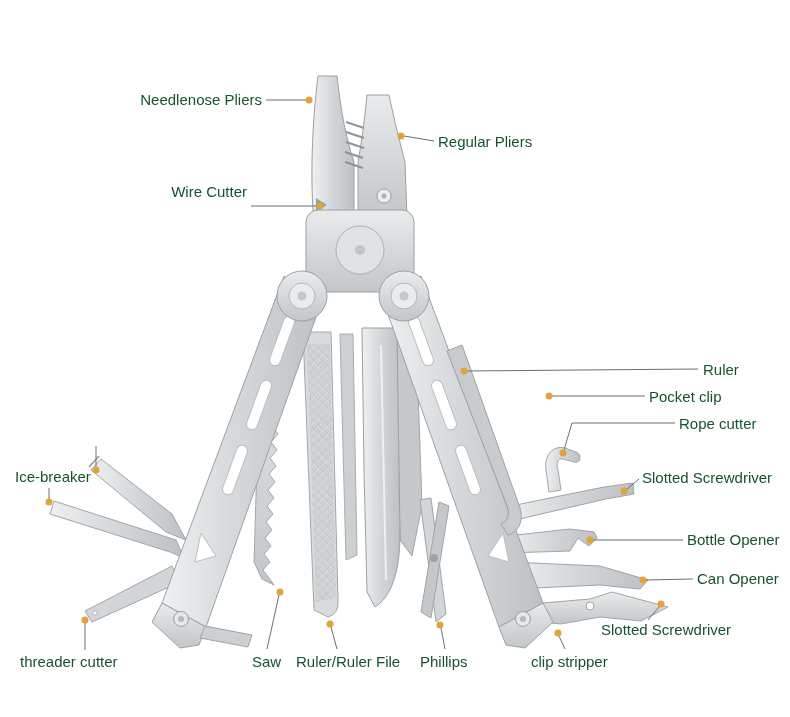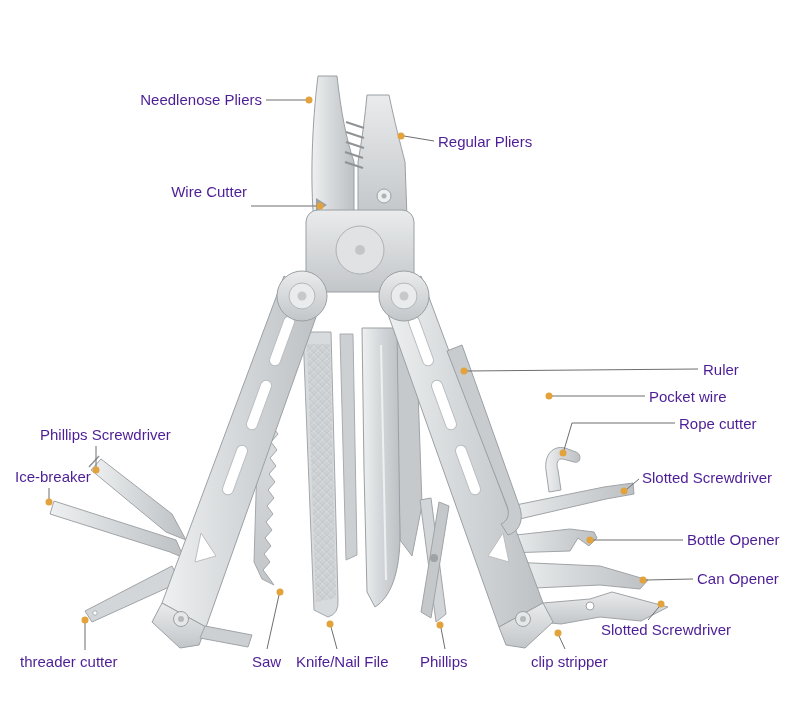--- a/index.html
+++ b/index.html
@@ -4,21 +4,21 @@
 <style>
   * { margin:0; padding:0; box-sizing:border-box; }
   html,body { background:#ffffff; }
   body { font-family:"Liberation Sans", sans-serif; }
   .stage { position:relative; width:790px; height:717px; background:#ffffff; overflow:hidden; }
   .layer { position:absolute; left:0; top:0; width:790px; height:717px; }
   .label {
     position:absolute;
     font-size:15px;
     line-height:18px;
-    color:#4c1d95;
+    color:#14532d;
     white-space:nowrap;
   }
   .lead { stroke:#6e6e6e; stroke-width:1; fill:none; }
   .dot { fill:#E2A23C; }
 </style>
 </head>
 <body>
 
 <div class="stage">
 
@@ -203,27 +203,26 @@
     <g>
       <line class="lead" x1="565" y1="649" x2="559" y2="636"></line>
         <circle class="dot" cx="558" cy="633" r="3.5"></circle>
     </g>
   </svg>
 
   <div class="label" style="right:528px; top:91px;">Needlenose Pliers</div>
   <div class="label" style="left:438px; top:133px;">Regular Pliers</div>
   <div class="label" style="right:543px; top:183px;">Wire Cutter</div>
   <div class="label" style="left:703px; top:361px;">Ruler</div>
-  <div class="label" style="left:649px; top:388px;">Pocket wire</div>
+  <div class="label" style="left:649px; top:388px;">Pocket clip</div>
   <div class="label" style="left:679px; top:415px;">Rope cutter</div>
   <div class="label" style="left:642px; top:469px;">Slotted Screwdriver</div>
   <div class="label" style="left:687px; top:531px;">Bottle Opener</div>
   <div class="label" style="left:697px; top:570px;">Can Opener</div>
   <div class="label" style="left:601px; top:621px;">Slotted Screwdriver</div>
-  <div class="label" style="left:40px;  top:426px;">Phillips Screwdriver</div>
   <div class="label" style="left:15px;  top:468px;">Ice-breaker</div>
   <div class="label" style="left:20px;  top:653px;">threader cutter</div>
   <div class="label" style="left:252px; top:653px;">Saw</div>
-  <div class="label" style="left:296px; top:653px;">Knife/Nail File</div>
+  <div class="label" style="left:296px; top:653px;">Ruler/Ruler File</div>
   <div class="label" style="left:420px; top:653px;">Phillips</div>
   <div class="label" style="left:531px; top:653px;">clip stripper</div>
 
 </div>
 
 </body></html>

